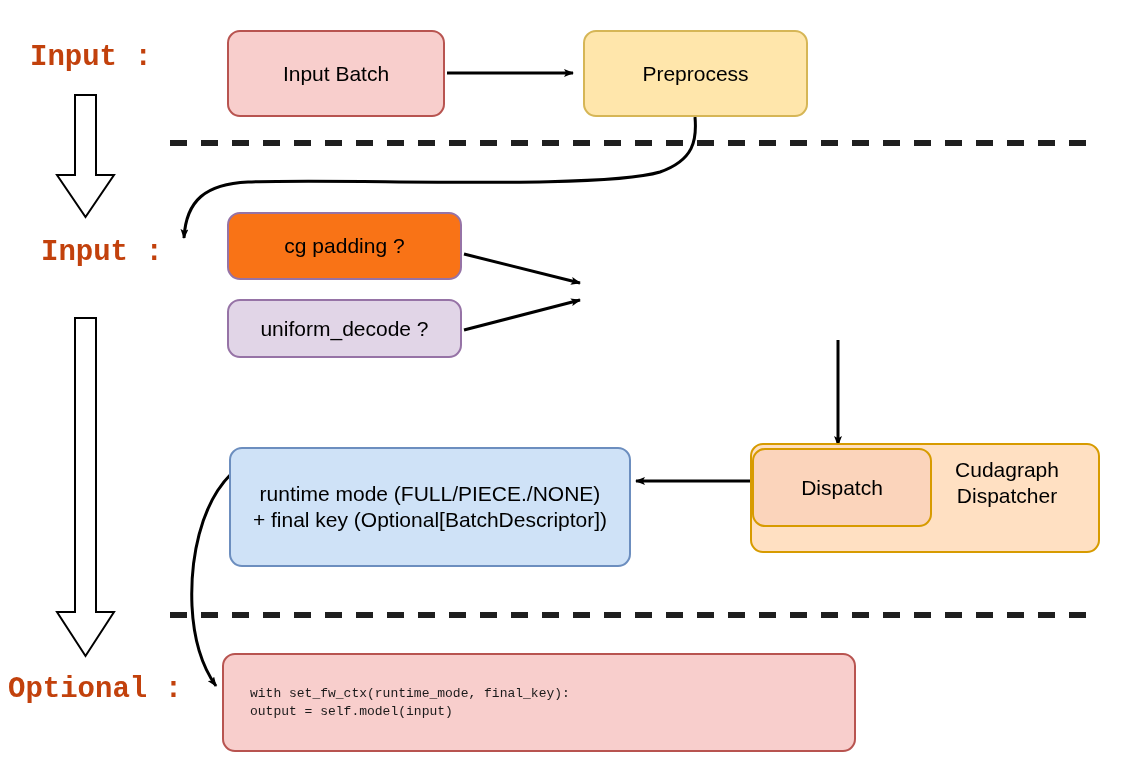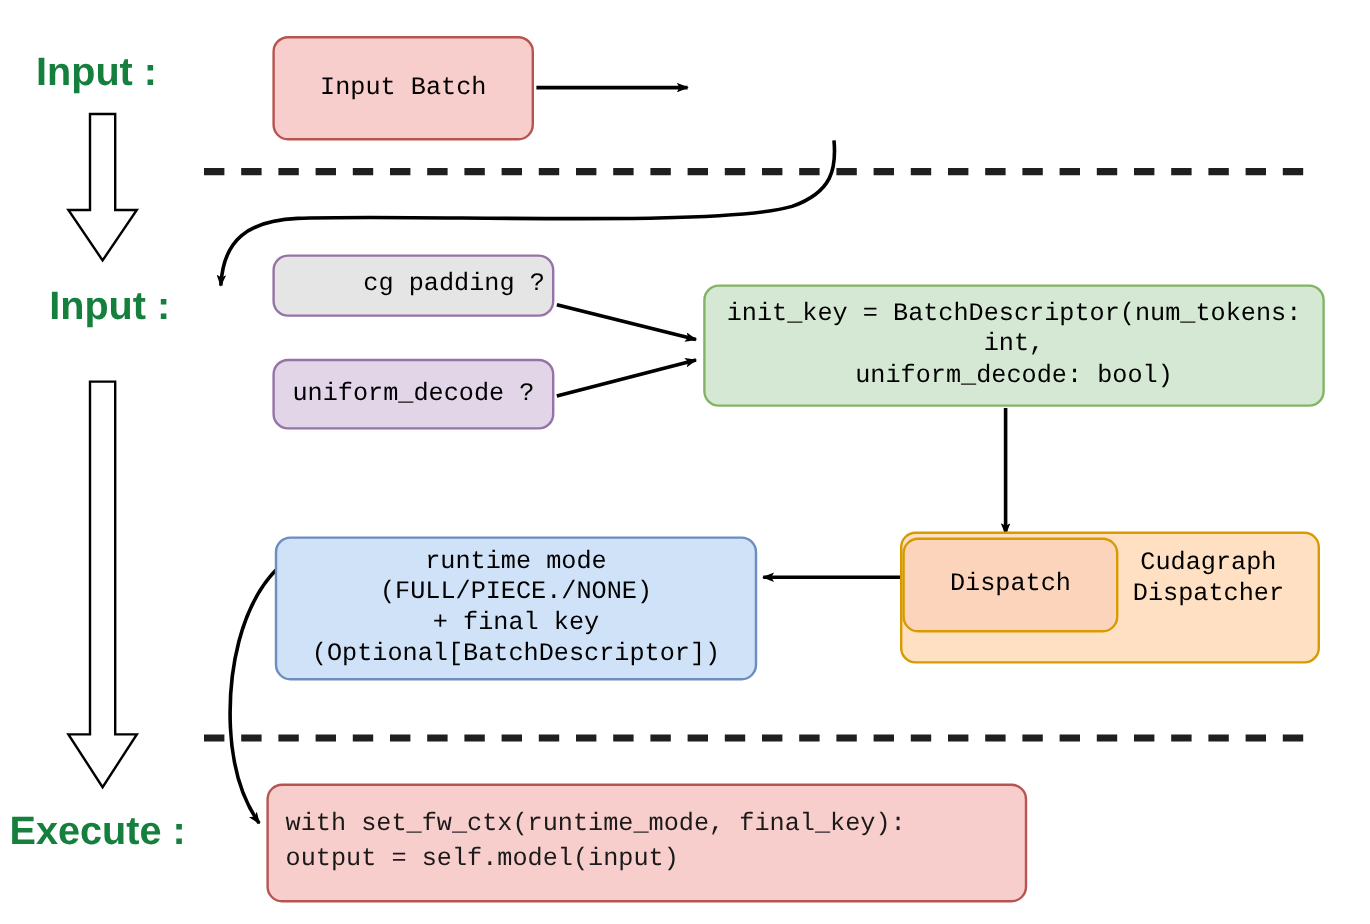--- a/index.html
+++ b/index.html
@@ -19,53 +19,53 @@
   }
   #svg-layer {
     position: absolute;
     left: 0;
     top: 0;
     width: 1142px;
     height: 770px;
   }
   .stage-label {
     position: absolute;
-    font-family: Liberation Sans, sans-serif;
+    font-family: Liberation Mono, monospace;
     font-weight: bold;
-    font-size: 33px;
-    color: #15803d;
+    font-size: 29px;
+    color: #c2410c;
     white-space: nowrap;
     letter-spacing: 0px;
   }
   .node {
     position: absolute;
     box-sizing: border-box;
     display: flex;
     align-items: center;
     justify-content: center;
     text-align: center;
-    font-family: Liberation Mono, monospace;
+    font-family: Liberation Sans, sans-serif;
     font-size: 21px;
     color: #000000;
     line-height: 1.22;
     border-radius: 13px;
     border-width: 2px;
     border-style: solid;
     padding: 2px 6px;
   }
   .node-label {
     display: block;
     white-space: pre-line;
   }
   .node.code {
     font-family: "Liberation Mono", "DejaVu Sans Mono", monospace;
-    font-size: 21px;
+    font-size: 13px;
     text-align: left;
     justify-content: flex-start;
-    padding-left: 14px;
+    padding-left: 26px;
     line-height: 1.35;
     color: #1a1a1a;
   }
   .node.dispatch-outer {
     align-items: flex-start;
     justify-content: flex-end;
     padding-top: 12px;
   }
 </style>
 </head>
@@ -99,43 +99,42 @@
 
     <line x1="838" y1="340" x2="838" y2="445" stroke="#000000" stroke-width="3" marker-end="url(#arrowhead)"></line>
 
     <line x1="751" y1="481" x2="636" y2="481" stroke="#000000" stroke-width="3" marker-end="url(#arrowhead)"></line>
 
     <path d="M231,474 C200,505 190,560 192,606 C194,648 206,672 216,686" fill="none" stroke="#000000" stroke-width="3" marker-end="url(#arrowhead)"></path>
   </svg>
 
   <div class="stage-label" style="left:30px; top:41px;">Input :</div>
   <div class="stage-label" style="left:41px; top:236px;">Input :</div>
-  <div class="stage-label" style="left:8px; top:673px;">Execute :</div>
+  <div class="stage-label" style="left:8px; top:673px;">Optional :</div>
 
   <div class="node" style="left:227px; top:30px; width:218px; height:87px;
        background:#f8cecc; border-color:#b85450;">
     <span class="node-label">Input Batch</span>
   </div>
 
+  <div class="node" style="left:583px; top:30px; width:225px; height:87px;
+       background:#ffe6ab; border-color:#d6b656;">
+    <span class="node-label">Preprocess</span>
+  </div>
 
-  <div class="node" style="left:227px; top:212px; width:235px; height:52px;
-       background:#e5e5e5; border-color:#9673a6;justify-content:flex-end;">
+  <div class="node" style="left:227px; top:212px; width:235px; height:68px;
+       background:#f97316; border-color:#9673a6;">
     <span class="node-label">cg padding ?</span>
   </div>
 
   <div class="node" style="left:227px; top:299px; width:235px; height:59px;
        background:#e1d5e7; border-color:#9673a6;">
     <span class="node-label">uniform_decode ?</span>
   </div>
 
-  <div class="node" style="left:586px; top:237px; width:518px; height:102px;
-       background:#d5e8d4; border-color:#82b366;">
-    <span class="node-label">init_key = BatchDescriptor(num_tokens: int,
-uniform_decode: bool)</span>
-  </div>
 
   <div class="node" style="left:229px; top:447px; width:402px; height:120px;
        background:#cfe2f7; border-color:#6c8ebf;">
     <span class="node-label">runtime mode (FULL/PIECE./NONE)
 + final key (Optional[BatchDescriptor])</span>
   </div>
 
   <div class="node dispatch-outer" style="left:750px; top:443px; width:350px; height:110px;
        background:#ffe0c2; border-color:#d79b00;">
     <span class="node-label" style="width:170px;">Cudagraph

